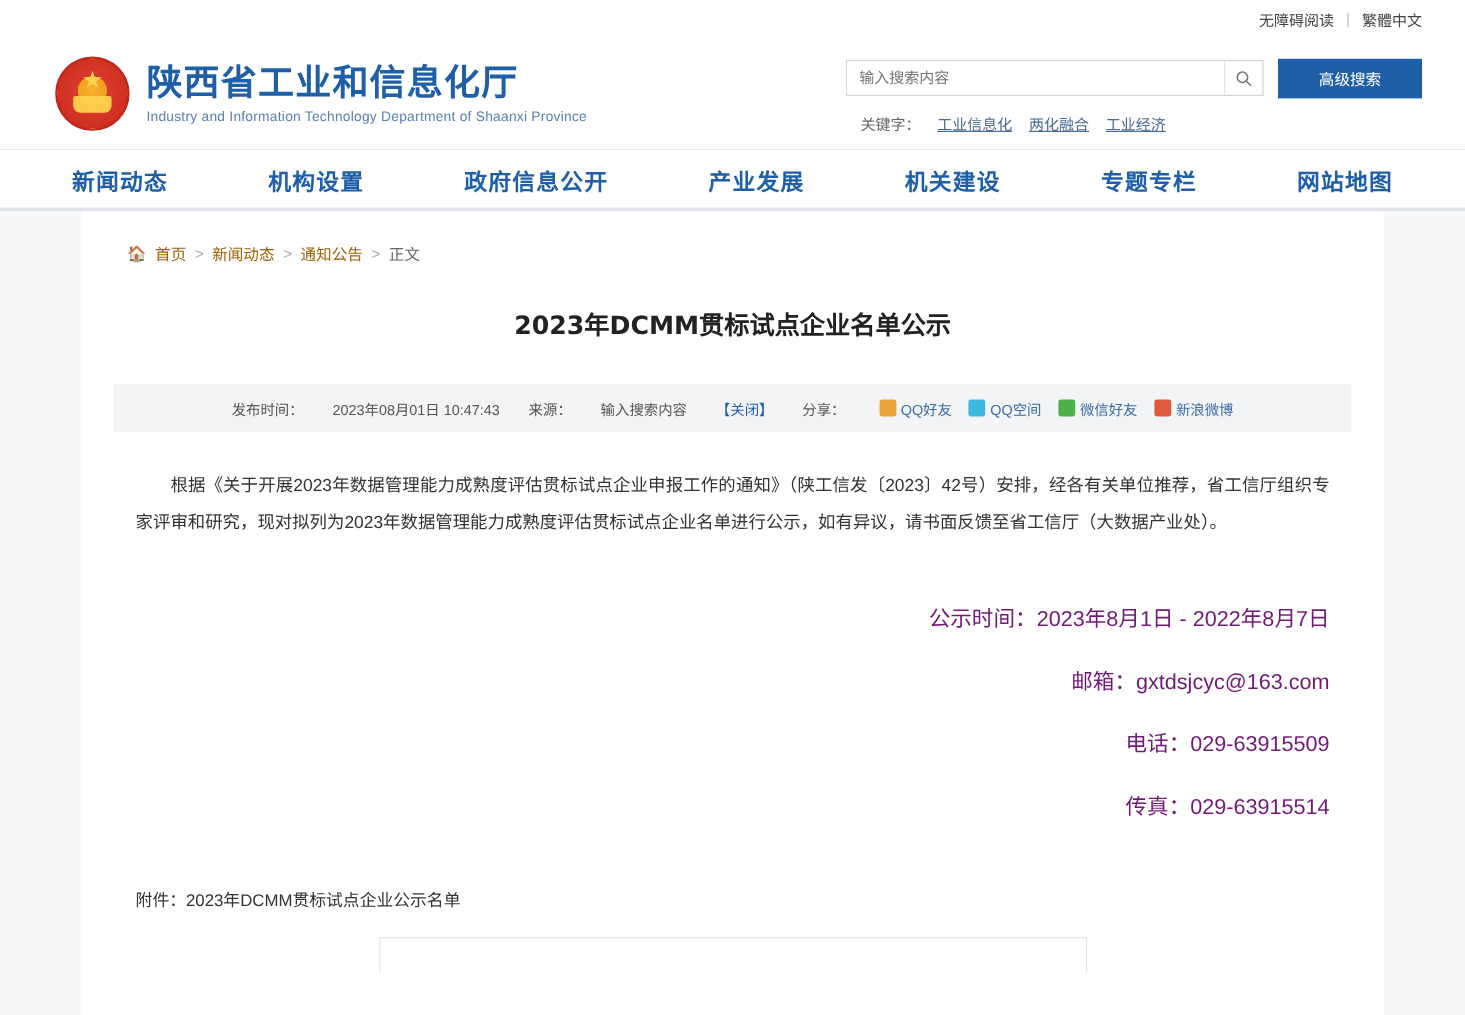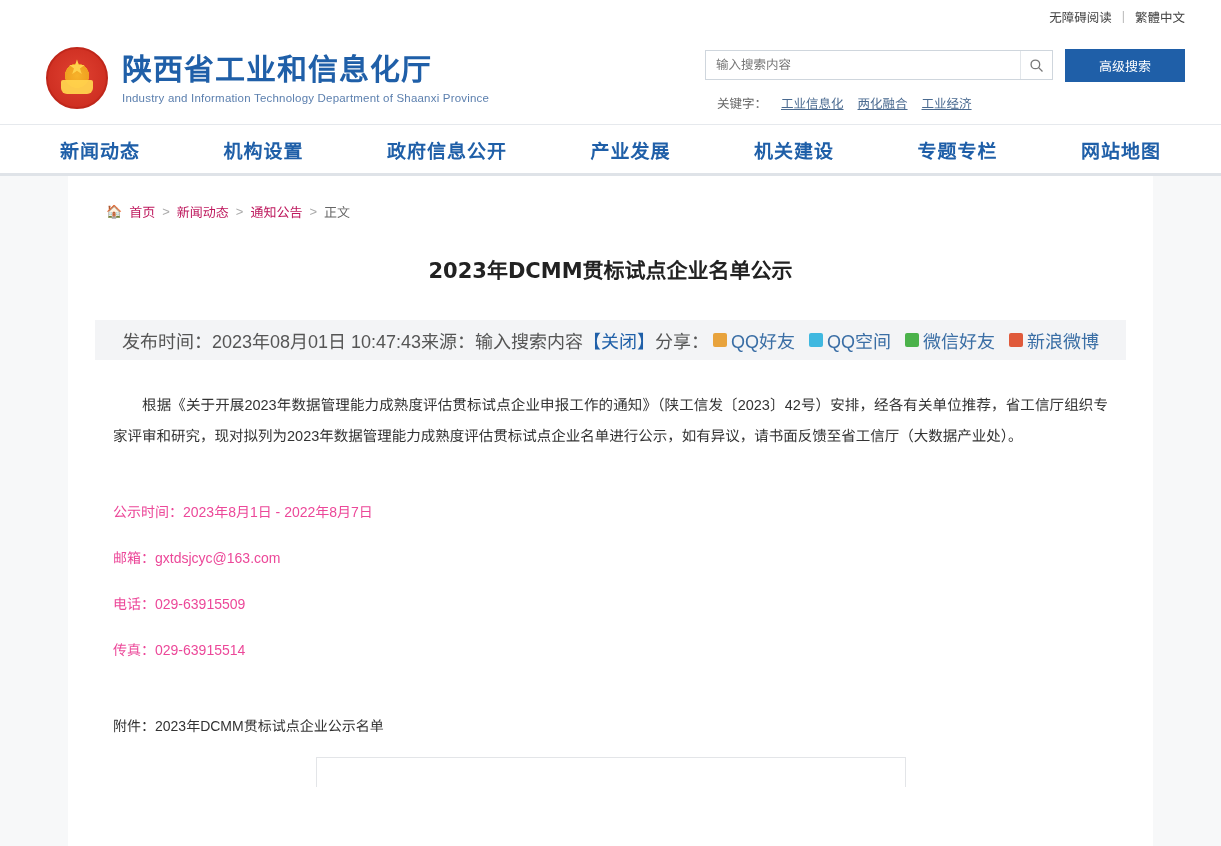--- a/index.html
+++ b/index.html
@@ -161,21 +161,21 @@
   }
 
   .breadcrumb {
     display: flex;
     align-items: center;
     gap: 7px;
     font-size: 13px;
     color: #666;
     padding: 26px 0 0 38px;
   }
-  .breadcrumb a { color: #be185d; text-decoration: none; }
+  .breadcrumb a { color: #a16207; text-decoration: none; }
   .breadcrumb .sepc { color: #aaa; }
   .home-icon { color: #8a9099; font-size: 13px; }
 
   .doc-title {
     text-align: center;
     font-family: "DejaVu Sans", sans-serif;
     font-size: 21px;
     font-weight: bold;
     color: #222;
     margin: 36px 0 0 0;
@@ -183,22 +183,22 @@
     line-height: 1.4;
   }
 
   .meta-bar {
     margin: 34px 27px 0 27px;
     background: #f3f4f6;
     height: 40px;
     display: flex;
     align-items: center;
     justify-content: center;
-    gap: 0;
-    font-size: 18px;
+    gap: 24px;
+    font-size: 12px;
     color: #555;
   }
   .meta-bar .m { white-space: nowrap; }
   .meta-bar .close-link { color: #1f5fa8; }
   .share-list { display: flex; align-items: center; gap: 14px; margin-left: 4px; }
   .share-item { display: flex; align-items: center; gap: 4px; color: #3a6ea5; white-space: nowrap; cursor: pointer; }
   .share-ic {
     width: 14px; height: 14px; border-radius: 2px;
     display: inline-block; flex: none;
     font-size: 9px; color: #fff; text-align: center; line-height: 14px;
@@ -212,22 +212,23 @@
     padding: 30px 45px 0 45px;
     font-size: 14.5px;
     line-height: 2.1;
     color: #333;
     text-align: justify;
   }
   .body-text p { margin: 0; text-indent: 2em; }
 
   .info-list {
     padding: 50px 45px 0 45px;
-    font-size: 14px;
-    color: #ec4899;
+    font-size: 18px;
+    color: #701a75;
+    text-align: right;
   }
   .info-list div { margin-bottom: 26px; }
 
   .attach {
     padding: 30px 45px 0 45px;
     font-size: 14px;
     color: #333;
   }
 
   .attach-box {

